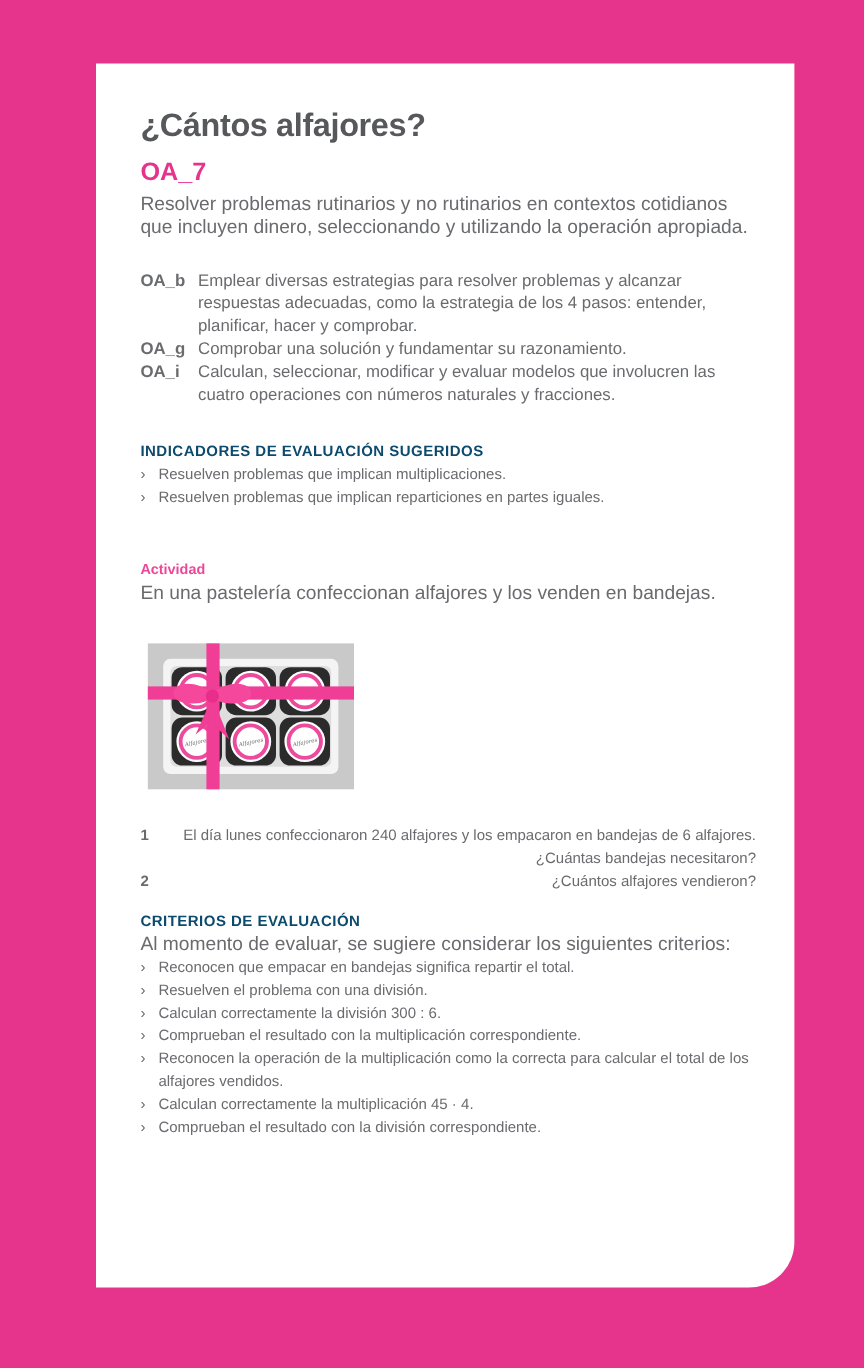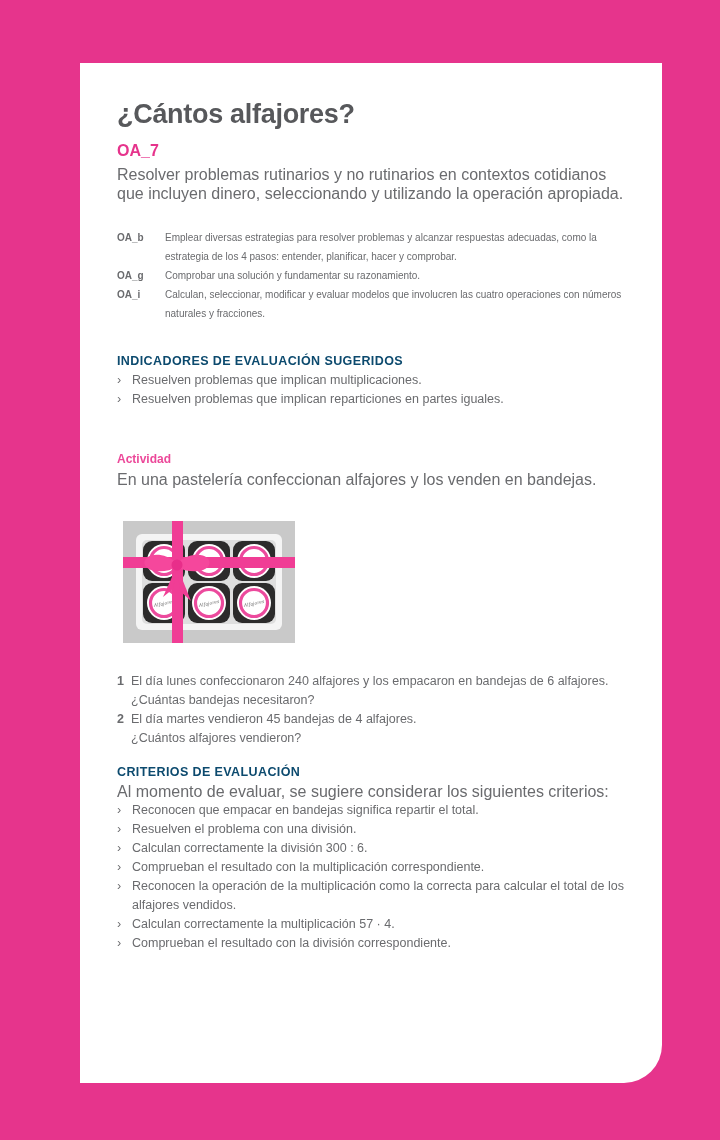--- a/index.html
+++ b/index.html
@@ -7,53 +7,53 @@
     padding: 0;
     width: 720px;
     height: 1140px;
     background: #e6348c;
     font-family: "Liberation Sans", sans-serif;
     -webkit-font-smoothing: antialiased;
   }
   .card {
     position: absolute;
     left: 80px;
-    top: 63px;
+    top: 53px;
     width: 582px;
     height: 1020px;
     background: #ffffff;
     border-bottom-right-radius: 38px;
     box-sizing: border-box;
     padding: 26px 32px 0 37px;
     overflow: hidden;
   }
   .page-title {
     margin: 10px 0 12px 0;
     font-size: 27px;
     font-weight: bold;
     color: #57585b;
     letter-spacing: -0.3px;
   }
   .oa7-heading {
     margin: 0 0 5px 0;
-    font-size: 16px;
+    font-size: 21px;
     font-weight: bold;
     color: #e6348c;
   }
   .body-text {
     margin: 0;
     font-size: 16px;
     line-height: 19px;
     color: #6a6b6e;
     max-width: 516px;
   }
   .oa-list { margin-top: 25px; }
   .oa-row {
     display: flex;
-    font-size: 10px;
+    font-size: 14px;
     line-height: 19px;
     color: #6a6b6e;
   }
   .oa-code {
     flex: 0 0 48px;
     font-weight: bold;
     color: #6a6b6e;
   }
   .oa-text { flex: 1; max-width: 466px; }
   .section-heading {
@@ -92,21 +92,21 @@
     display: flex;
     font-size: 12.5px;
     line-height: 19px;
     color: #6a6b6e;
   }
   .problem-num {
     flex: 0 0 14px;
     font-weight: bold;
     color: #6a6b6e;
   }
-  .problem-lines { flex: 1; max-width: 502px; }
+  .problem-lines { flex: 1; max-width: 502px; text-align: right; }
   .criterios-block { margin-top: 16px; }
   .cookie-label-text {
     font-family: "DejaVu Serif", serif;
     font-style: italic;
     font-size: 4.6px;
     fill: #6e6e6e;
   }
 </style>
 </head>
 <body>
@@ -214,21 +214,20 @@
     <div class="problem-row">
       <span class="problem-num">1</span>
       <div class="problem-lines">
         <div>El día lunes confeccionaron 240 alfajores y los empacaron en bandejas de 6 alfajores.</div>
         <div>¿Cuántas bandejas necesitaron?</div>
       </div>
     </div>
     <div class="problem-row">
       <span class="problem-num">2</span>
       <div class="problem-lines">
-        <div>El día martes vendieron 45 bandejas de 4 alfajores.</div>
         <div>¿Cuántos alfajores vendieron?</div>
       </div>
     </div>
   </div>
 
   <div class="criterios-block">
     <h3 class="section-heading" style="margin-top:17px;">CRITERIOS DE EVALUACIÓN</h3>
     <p class="body-text">Al momento de evaluar, se sugiere considerar los siguientes criterios:</p>
     <div>
       <div class="bullet-row">
@@ -246,21 +245,21 @@
       <div class="bullet-row">
         <span class="bullet-glyph">›</span>
         <span class="bullet-text">Comprueban el resultado con la multiplicación correspondiente.</span>
       </div>
       <div class="bullet-row">
         <span class="bullet-glyph">›</span>
         <span class="bullet-text">Reconocen la operación de la multiplicación como la correcta para calcular el total de los alfajores vendidos.</span>
       </div>
       <div class="bullet-row">
         <span class="bullet-glyph">›</span>
-        <span class="bullet-text">Calculan correctamente la multiplicación 57 · 4.</span>
+        <span class="bullet-text">Calculan correctamente la multiplicación 45 · 4.</span>
       </div>
       <div class="bullet-row">
         <span class="bullet-glyph">›</span>
         <span class="bullet-text">Comprueban el resultado con la división correspondiente.</span>
       </div>
     </div>
   </div>
 
 </div>
 

